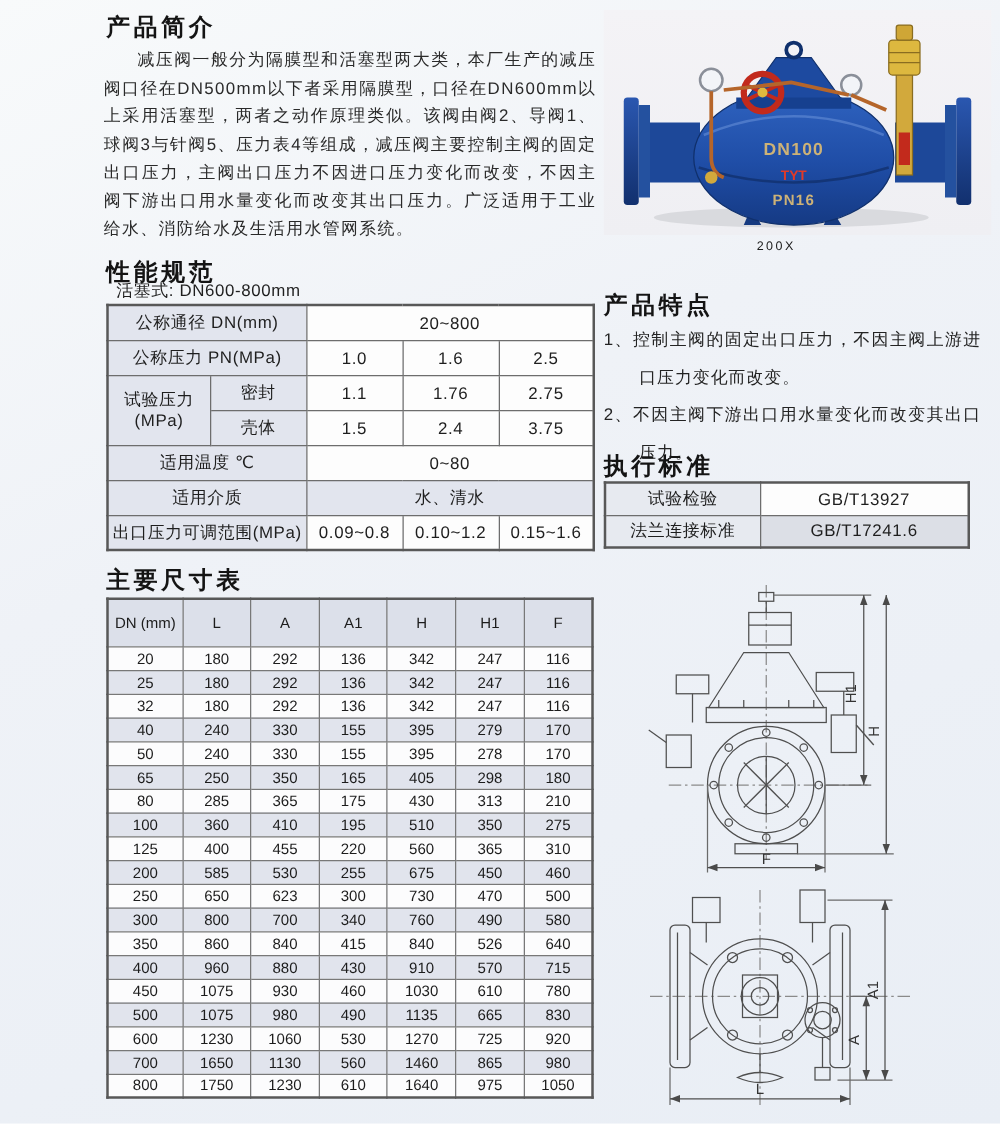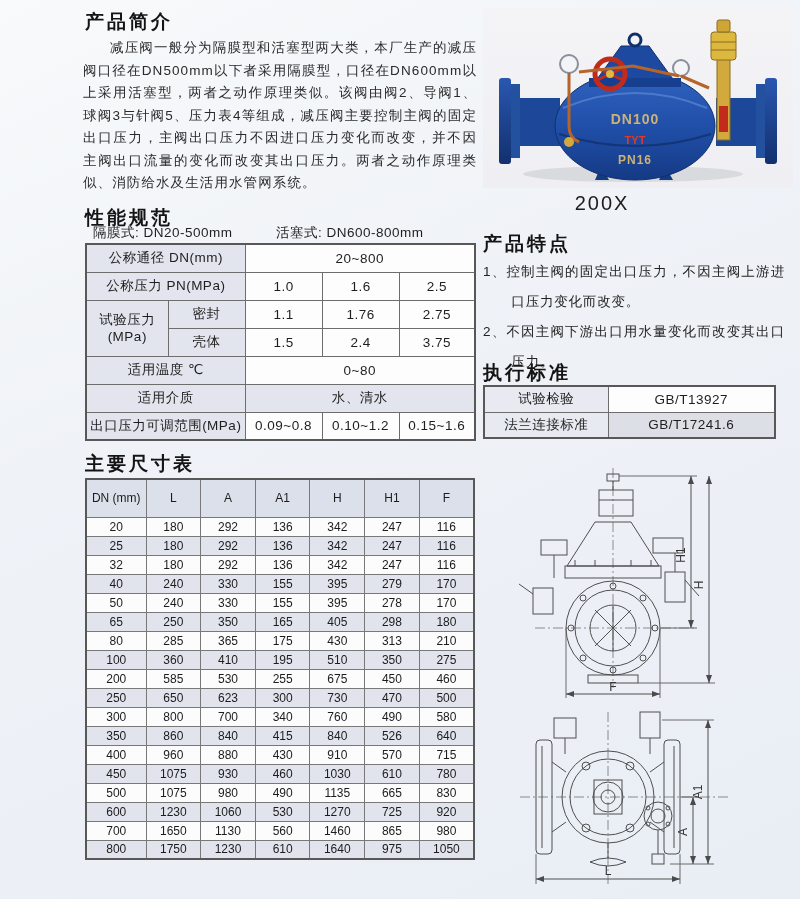--- a/index.html
+++ b/index.html
@@ -22,22 +22,22 @@
     text-align: justify; text-indent: 2em; color: #2a2a2a;
   }
 
   
   .photo {
     position: absolute; left: 483px; top: 8px; width: 310px; height: 180px;
     background: linear-gradient(180deg, #f4f3f6 0%, #efeff3 100%);
     text-align: center;
   }
   .photo-caption {
-    position: absolute; left: 466px; top: 192px; width: 272px; text-align: center;
-    font-size: 20px; letter-spacing: 2px; color: #1c1c1c;
+    position: absolute; left: 485px; top: 192px; width: 272px; text-align: center;
+    font-size: 10px; letter-spacing: 2px; color: #1c1c1c;
   }
 
   
   .spec-sub {
     position: absolute; left: 93px; top: 224px; width: 382px;
     font-size: 13.5px; color: #1f1f1f; display: flex; letter-spacing: 0.5px;
   }
   .spec-sub span:first-child { width: 183px; }
   table { border-collapse: collapse; border-radius: 12px; }
   .spec-table {
@@ -91,21 +91,21 @@
   .draw-front { position: absolute; left: 495px; top: 460px; }
   .draw-top   { position: absolute; left: 490px; top: 702px; }
   svg text { font-family: "Liberation Sans", "DejaVu Sans", sans-serif; }
 </style>
 </head>
 <body>
 
 <div class="page">
 
   <div class="heading h-lg" style="left:85px; top:9px;">产品简介</div>
-  <div class="intro-body">减压阀一般分为隔膜型和活塞型两大类，本厂生产的减压阀口径在DN500mm以下者采用隔膜型，口径在DN600mm以上采用活塞型，两者之动作原理类似。该阀由阀2、导阀1、球阀3与针阀5、压力表4等组成，减压阀主要控制主阀的固定出口压力，主阀出口压力不因进口压力变化而改变，并不因主阀出口流量的变化而改变其出口压力。两者之动作原理类似、消防给水及生活用水管网系统。</div>
+  <div class="intro-body">减压阀一般分为隔膜型和活塞型两大类，本厂生产的减压阀口径在DN500mm以下者采用隔膜型，口径在DN600mm以上采用活塞型，两者之动作原理类似。该阀由阀2、导阀1、球阀3与针阀5、压力表4等组成，减压阀主要控制主阀的固定出口压力，主阀出口压力不因进口压力变化而改变，不因主阀下游出口用水量变化而改变其出口压力。广泛适用于工业给水、消防给水及生活用水管网系统。</div>
 
   <div class="photo">
     <svg width="310" height="180" viewBox="0 0 310 180">
       <defs>
         <linearGradient id="bodyG" x1="0" y1="0" x2="0" y2="1">
           <stop offset="0" stop-color="#2f63c0"></stop>
             <stop offset="0.55" stop-color="#1f4da6"></stop>
             <stop offset="1" stop-color="#153a84"></stop>
         </linearGradient>
         <linearGradient id="flgG" x1="0" y1="0" x2="0" y2="1">
@@ -156,21 +156,20 @@
 
       <text x="152" y="116" text-anchor="middle" font-size="14" font-weight="bold" fill="#cdb277" letter-spacing="1">DN100</text>
       <text x="152" y="136" text-anchor="middle" font-size="11" font-weight="bold" fill="#e03a28">TYT</text>
       <text x="152" y="156" text-anchor="middle" font-size="12" font-weight="bold" fill="#cdb277" letter-spacing="1">PN16</text>
     </svg>
   </div>
   <div class="photo-caption">200X</div>
 
   <div class="heading h-md" style="left:85px; top:205px;">性能规范</div>
   <div class="spec-sub">
-    <span>隔膜式: DN20-500mm</span>
     <span>活塞式: DN600-800mm</span>
   </div>
 
   <table class="spec-table">
     <colgroup>
         <col style="width:82px">
         <col style="width:77px">
         <col style="width:77px">
         <col style="width:77px">
         <col style="width:76px">
@@ -315,20 +314,29 @@
           <td>210</td>
         </tr>
         <tr>
           <td>100</td>
           <td>360</td>
           <td>410</td>
           <td>195</td>
           <td>510</td>
           <td>350</td>
           <td>275</td>
+        </tr>
+        <tr>
+          <td>125</td>
+          <td>400</td>
+          <td>455</td>
+          <td>220</td>
+          <td>560</td>
+          <td>365</td>
+          <td>310</td>
         </tr>
         <tr>
           <td>200</td>
           <td>585</td>
           <td>530</td>
           <td>255</td>
           <td>675</td>
           <td>450</td>
           <td>460</td>
         </tr>

